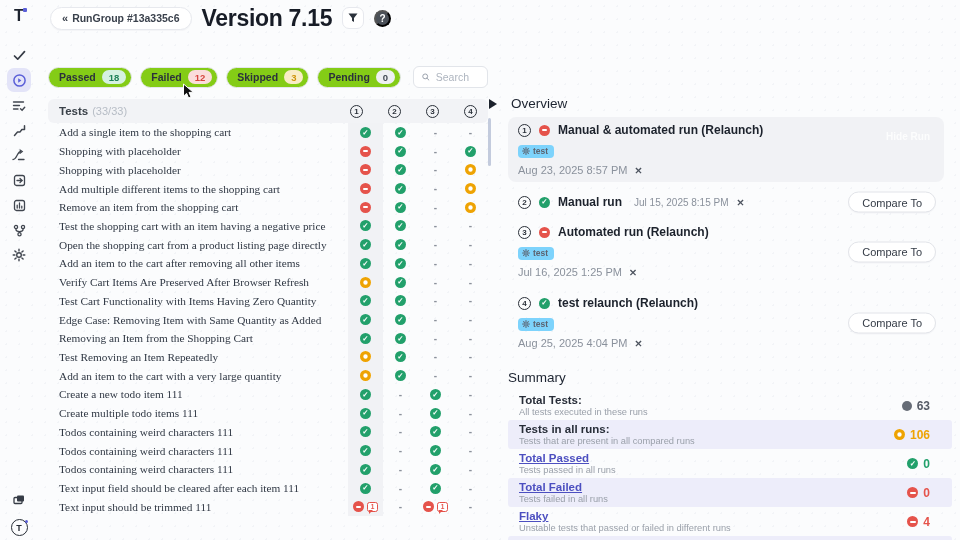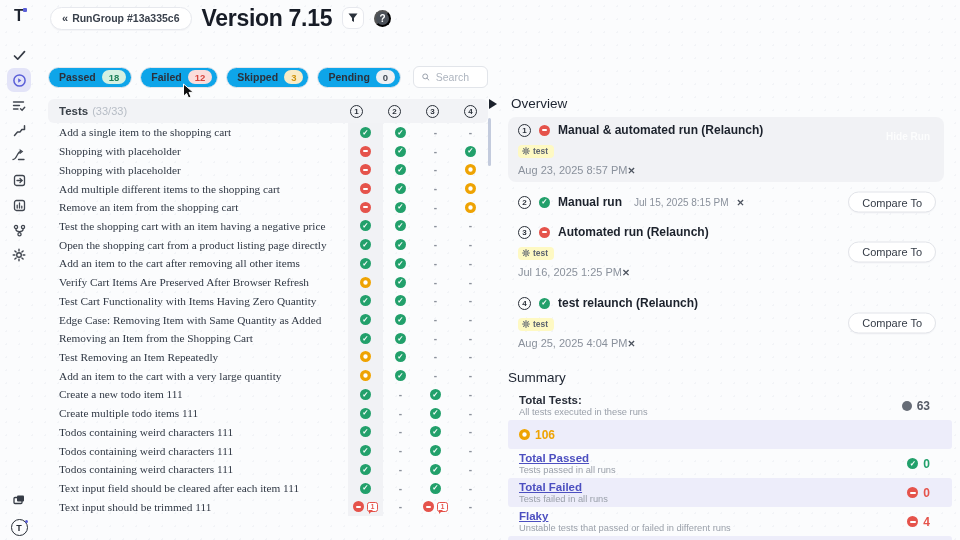--- a/index.html
+++ b/index.html
@@ -31,21 +31,21 @@
   .topbar{ position:absolute; left:50px; top:5px; height:26px; display:flex; align-items:center; gap:10px; z-index:4;}
   .back-pill{ display:flex; align-items:center; gap:6px; height:23px; padding:0 11px; background:#fff; border:1px solid #e7e9ee; border-radius:12px; font-size:10.5px; color:#3a414c; font-weight:600; cursor:pointer; box-shadow:0 1px 1px rgba(20,30,50,.03);}
   .back-pill .chev{ font-size:11px; color:#3a414c; letter-spacing:-2px; }
   .page-title{ font-size:23px; font-weight:800; color:#171c26; letter-spacing:-.3px;}
   .funnel-btn{ width:22px; height:22px; background:#fff; border:1px solid #e7e9ee; border-radius:7px; display:flex; align-items:center; justify-content:center; cursor:pointer;}
   .help-btn{ width:17px; height:17px; border-radius:50%; background:#4a5058; color:#fff; font-size:10px; font-weight:700; display:flex; align-items:center; justify-content:center; cursor:pointer;}
 
   
   .left-panel{ position:absolute; left:48px; top:66px; width:440px; z-index:3;}
   .filter-row{ display:flex; align-items:center; gap:8px; }
-  .pill{ display:flex; align-items:center; gap:6px; height:21px; padding:0 5px 0 10px; background:#0ea5e9; border:1px solid #e5e7ec; border-radius:11px; cursor:pointer; font-family:inherit;}
+  .pill{ display:flex; align-items:center; gap:6px; height:21px; padding:0 5px 0 10px; background:#84cc16; border:1px solid #e5e7ec; border-radius:11px; cursor:pointer; font-family:inherit;}
   .pill-label{ font-size:10.5px; font-weight:700; color:#2b313c;}
   .pill-count{ font-size:9.5px; font-weight:700; border-radius:8px; padding:1.5px 7px;}
   .pc-passed{ background:#d5f1e1; color:#1f8059;}
   .pc-failed{ background:#fbdddb; color:#d5453e;}
   .pc-skipped{ background:#f9ecc6; color:#cf930c;}
   .pc-pending{ background:#eef0f3; color:#434a55;}
   .search-box{ display:flex; align-items:center; gap:6px; height:22px; width:122px; margin-left:4px; background:#fff; border:1px solid #e2e5ea; border-radius:6px; padding:0 8px;}
   .search-box input{ border:none; outline:none; width:100%; font-size:10.5px; font-family:inherit; color:#3a414c; background:transparent;}
   .search-box input::placeholder{ color:#aeb5bf; }
 
@@ -74,22 +74,22 @@
   .ov-head{ display:flex; align-items:center; gap:14px; }
   .tri{ width:0; height:0; border-left:8px solid #1c222c; border-top:5px solid transparent; border-bottom:5px solid transparent; cursor:pointer;}
   .sec-title{ font-size:13.5px; font-weight:400; color:#1d2431;}
   .run-card{ margin:6px 16px 0 19px; position:relative; padding:6px 10px; border-radius:8px;}
   .run-card.highlighted{ background:#f1f2f5; }
   .run-line1{ display:flex; align-items:center; gap:8px;}
   .run-title{ font-size:12px; font-weight:700; color:#1c222c;}
   .run-date-inline{ font-size:10px; color:#8a919c; margin-left:4px;}
   .xmark{ font-size:9.5px; color:#4c535e; cursor:pointer; font-weight:700;}
   .tag-row{ margin:4px 0 0 0px;}
-  .tag{ display:inline-flex; align-items:center; gap:3px; background:#fef9c3; border-radius:4px; padding:1.5px 6px 1.5px 4px; font-size:8.5px; color:#5c6370; font-weight:600;}
-  .run-date-row{ margin-top:5px; font-size:11px; color:#8a919c; display:flex; align-items:center; }
+  .tag{ display:inline-flex; align-items:center; gap:3px; background:#7dd3fc; border-radius:4px; padding:1.5px 6px 1.5px 4px; font-size:8.5px; color:#5c6370; font-weight:600;}
+  .run-date-row{ margin-top:5px; font-size:11px; color:#8a919c; display:flex; align-items:center; gap:7px;}
   .compare-btn{ position:absolute; right:8px; top:50%; transform:translateY(-50%); height:21px; padding:0 13px; background:#fff; border:1px solid #e2e4e9; border-radius:11px; font-size:11px; color:#343b46; font-family:inherit; cursor:pointer; box-shadow:0 1px 1px rgba(20,30,50,.03);}
   .ghost-label{ position:absolute; right:14px; top:14px; font-size:10px; font-weight:700; color:rgba(255,255,255,.8); pointer-events:none;}
   .run-card.compact{ padding:4px 10px; margin-top:9px;}
 
   .summary-head{ margin:15px 0 6px 19px;}
   .sum-row{ margin-left:19px; margin-right:8px; padding:4px 22px 4px 11px; border-radius:3px; display:flex; align-items:center; height:29px; cursor:pointer;}
   .sum-row.shaded{ background:#ededfa;}
   .sum-text{ flex:1; min-width:0;}
   .sum-label{ font-size:11.5px; font-weight:700; color:#272d38;}
   .sum-label.link{ color:#4c4fc0; text-decoration:underline;}
@@ -667,20 +667,24 @@
     <div class="sum-text">
       <div class="sum-label">Total Tests:</div>
       <div class="sum-desc">All tests executed in these runs</div>
     </div>
     <div class="sum-val v-total">
           <span class="dot-total"></span>
           <span>63</span>
         </div>
   </div>
       <div class="sum-row shaded">
+    <div class="sum-text">
+      <div class="sum-label">Tests in all runs:</div>
+      <div class="sum-desc">Tests that are present in all compared runs</div>
+    </div>
     <div class="sum-val v-skipped">
           <span class="st st-skipped"></span>
           <span>106</span>
         </div>
   </div>
       <div class="sum-row">
     <div class="sum-text">
       <div class="sum-label link">Total Passed</div>
       <div class="sum-desc">Tests passed in all runs</div>
     </div>

